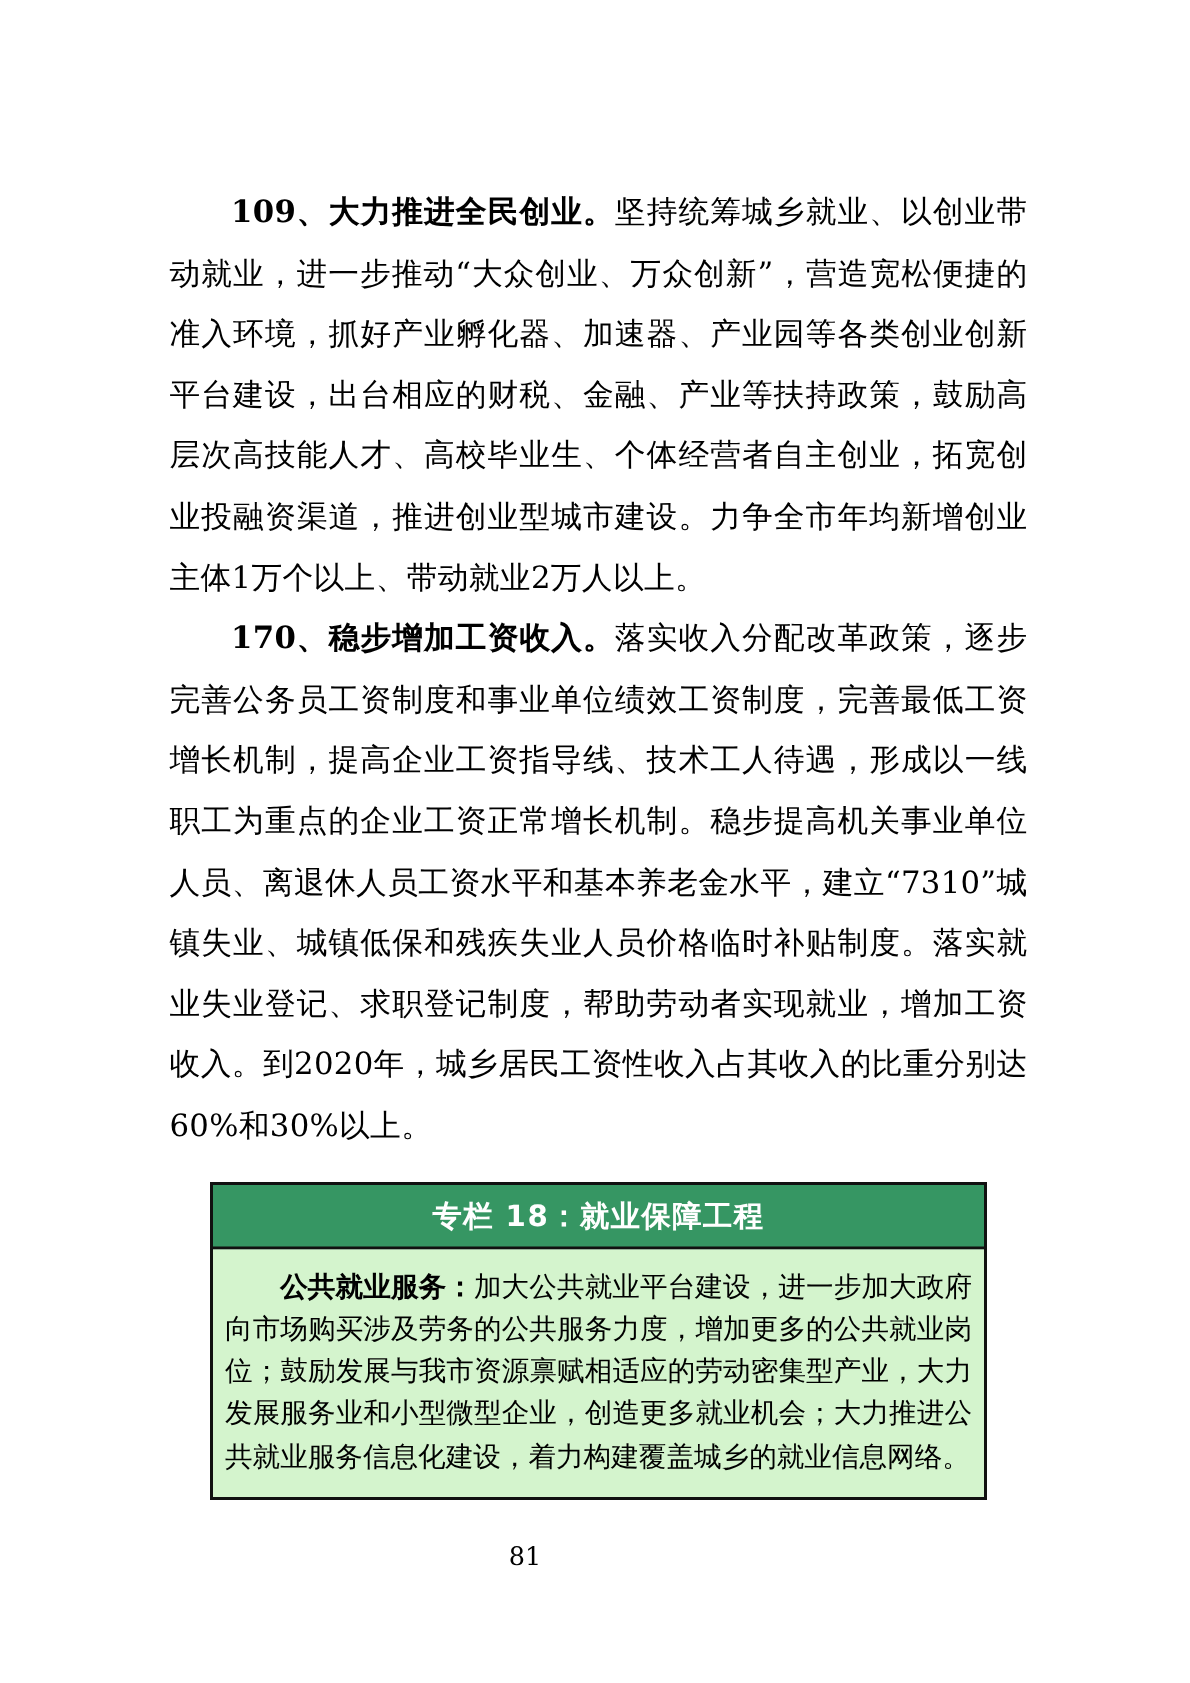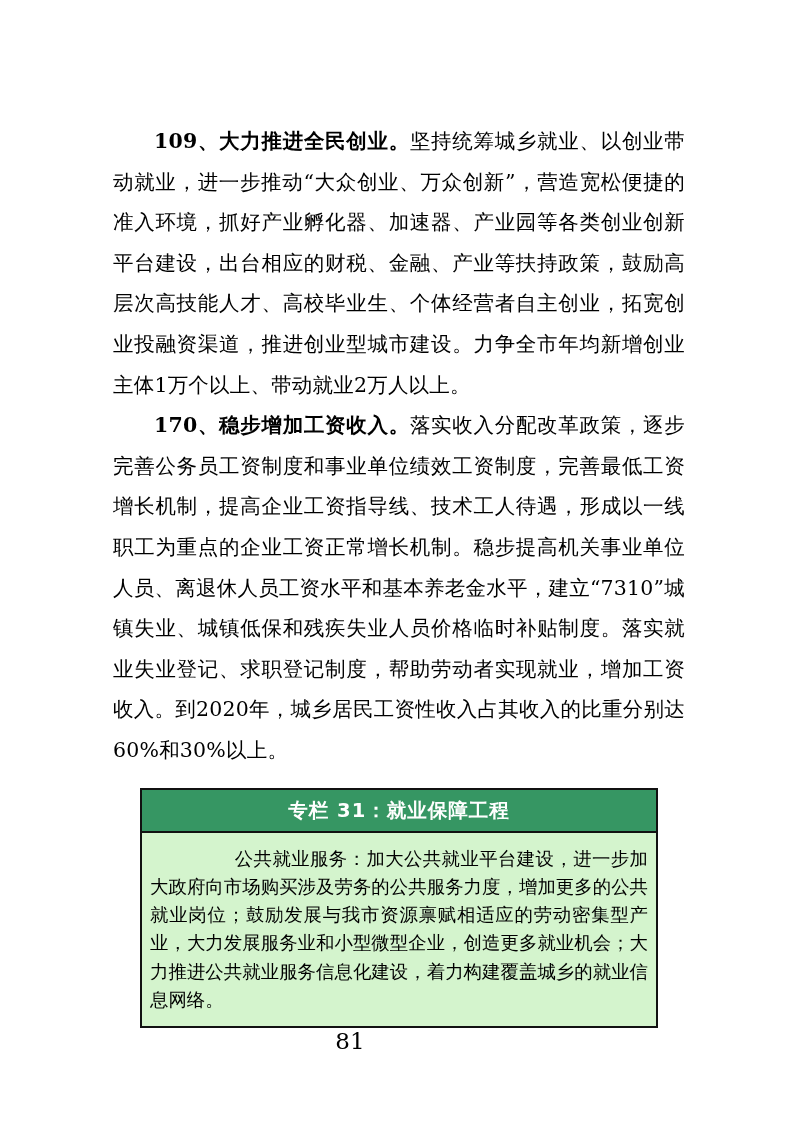--- a/index.html
+++ b/index.html
@@ -55,44 +55,43 @@
     background: var(--box-body-bg, #d4f4cd);
     padding: 12px 8px 12px 8px;
     font-size: 18.4px;
     line-height: 28.3px;
     text-align: justify;
     text-justify: inter-character;
     text-indent: 2em;
     color: #000000;
   }
   .box-body .box-lead {
-    font-weight: normal;
-    margin-left: 48px;
+    font-weight: bold;
   }
   .page-number {
     position: absolute;
     left: 0;
     right: 0;
     top: 1028px;
     text-align: center;
-    font-size: 23px;
+    font-size: 17px;
     color: #000000;
   }
 </style>
 </head>
 <body>
 
 <div class="page">
   <div class="content">
 
     <p class="para"><b class="lead">109、大力推进全民创业。</b><span>坚持统筹城乡就业、以创业带动就业，进一步推动“大众创业、万众创新”，营造宽松便捷的准入环境，抓好产业孵化器、加速器、产业园等各类创业创新平台建设，出台相应的财税、金融、产业等扶持政策，鼓励高层次高技能人才、高校毕业生、个体经营者自主创业，拓宽创业投融资渠道，推进创业型城市建设。力争全市年均新增创业主体1万个以上、带动就业2万人以上。</span></p>
 
     <p class="para"><b class="lead">170、稳步增加工资收入。</b><span>落实收入分配改革政策，逐步完善公务员工资制度和事业单位绩效工资制度，完善最低工资增长机制，提高企业工资指导线、技术工人待遇，形成以一线职工为重点的企业工资正常增长机制。稳步提高机关事业单位人员、离退休人员工资水平和基本养老金水平，建立“7310”城镇失业、城镇低保和残疾失业人员价格临时补贴制度。落实就业失业登记、求职登记制度，帮助劳动者实现就业，增加工资收入。到2020年，城乡居民工资性收入占其收入的比重分别达60%和30%以上。</span></p>
 
     <div class="feature-box">
-      <div class="box-header">专栏 31：就业保障工程</div>
+      <div class="box-header">专栏 18：就业保障工程</div>
       <div class="box-body"><b class="box-lead">公共就业服务：</b><span>加大公共就业平台建设，进一步加大政府向市场购买涉及劳务的公共服务力度，增加更多的公共就业岗位；鼓励发展与我市资源禀赋相适应的劳动密集型产业，大力发展服务业和小型微型企业，创造更多就业机会；大力推进公共就业服务信息化建设，着力构建覆盖城乡的就业信息网络。</span></div>
     </div>
 
   </div>
 
   <div class="page-number">81</div>
 </div>
 
 </body></html>

